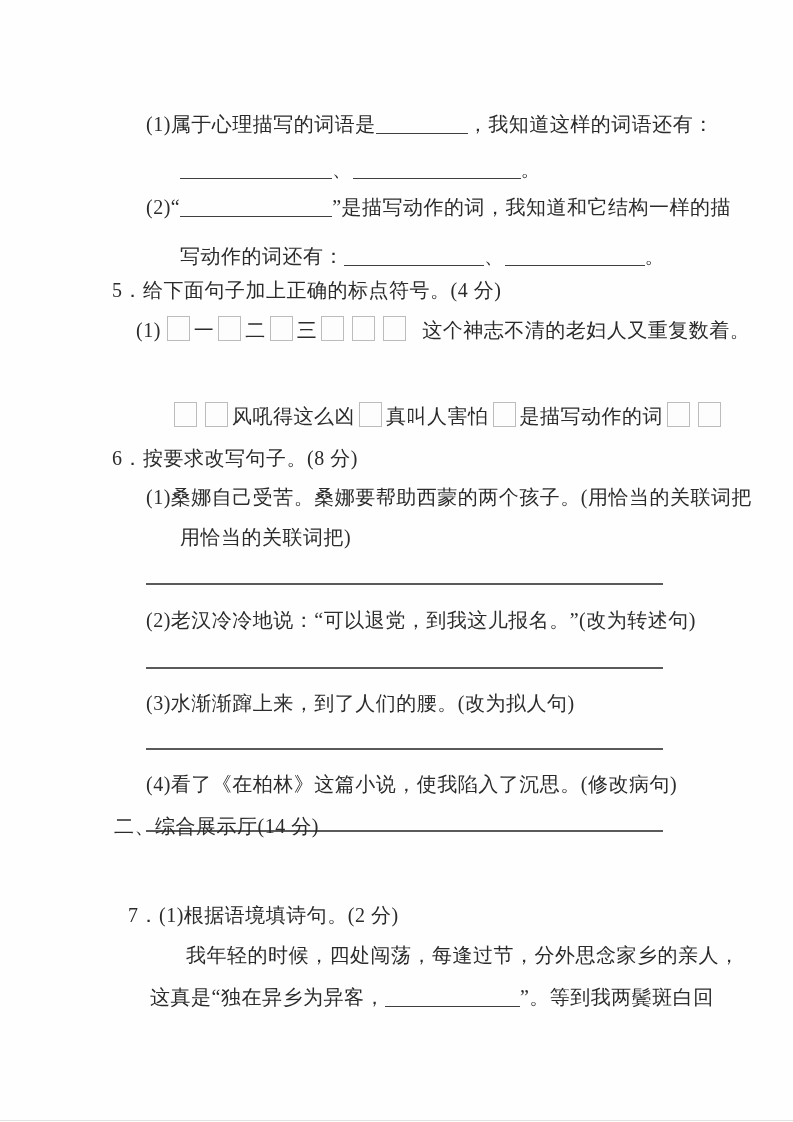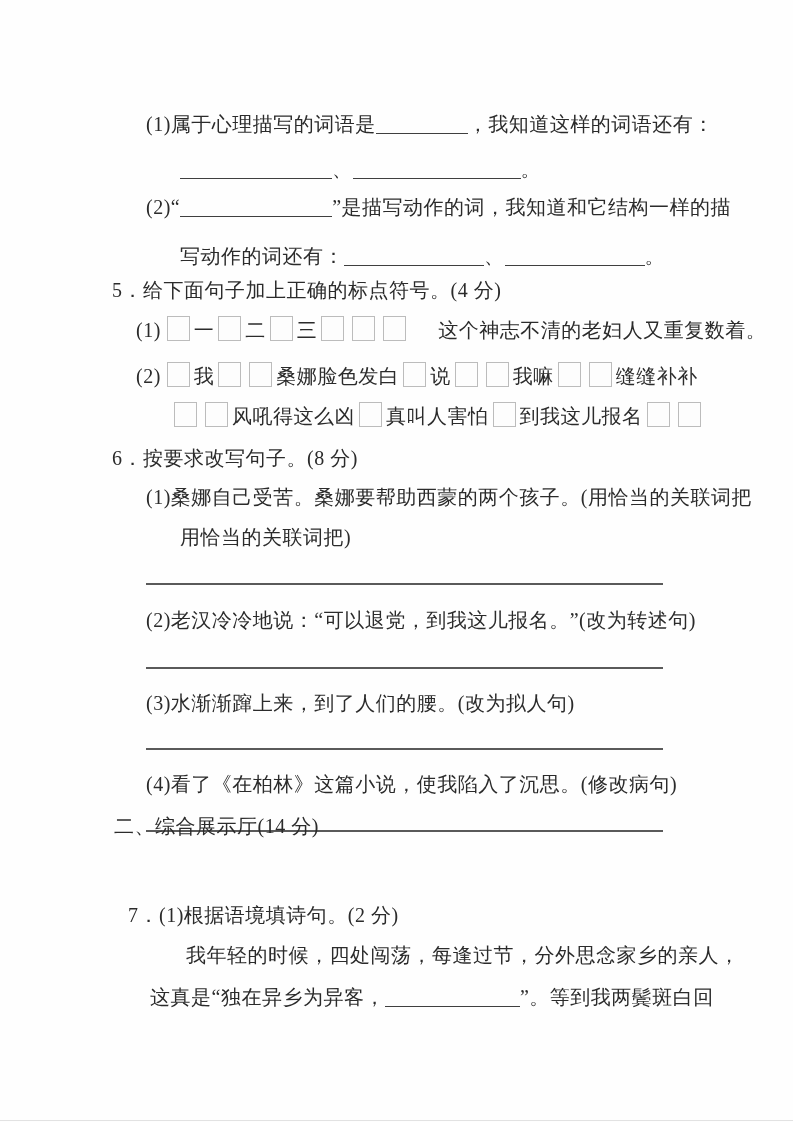--- a/index.html
+++ b/index.html
@@ -26,21 +26,21 @@
   }
   .w92{width:92px}.w140{width:140px}.w152{width:152px}.w168{width:168px}.w135{width:135px}
   .pbox{
     display:inline-block;
     width:21px;height:23px;
     border:1px solid #bcbcbc;
     background:#fdfdfd;
     vertical-align:-4px;
     margin:0 4px;
   }
-  .gap{margin-left:28px;}
+  .gap{margin-left:12px;}
   .num{margin-right:2px;}
   .ansline{
     position:absolute;
     left:146px;width:517px;height:0;
     border-top:2px solid #5a5a5a;
   }
   .scan-edge{
     position:absolute;left:0;right:0;bottom:1px;height:0;
     border-top:1px solid #e2e2e2;
   }
@@ -65,25 +65,22 @@
   </div>
 
   <div class="line" style="left:112px;top:276px">
     <span>5．给下面句子加上正确的标点符号。(4 分)</span>
   </div>
 
   <div class="line" style="left:136px;top:316px">
     <span class="num">(1)</span><span class="pbox"></span><span>一</span><span class="pbox"></span><span>二</span><span class="pbox"></span><span>三</span><span class="pbox"></span><span class="pbox"></span><span class="pbox"></span><span class="gap">这个神志不清的老妇人又重复数着。</span>
   </div>
 
-  <div class="line" style="left:136px;top:362px">
-    <span class="num">(2)</span><span class="pbox"></span><span>我</span><span class="pbox"></span><span class="pbox"></span><span>桑娜脸色发白</span><span class="pbox"></span><span>说</span><span class="pbox"></span><span class="pbox"></span><span>我嘛</span><span class="pbox"></span><span class="pbox"></span><span>缝缝补补</span>
-  </div>
   <div class="line" style="left:170px;top:402px">
-    <span class="pbox"></span><span class="pbox"></span><span>风吼得这么凶</span><span class="pbox"></span><span>真叫人害怕</span><span class="pbox"></span><span>到我这儿报名</span><span class="pbox"></span><span class="pbox"></span>
+    <span class="pbox"></span><span class="pbox"></span><span>风吼得这么凶</span><span class="pbox"></span><span>真叫人害怕</span><span class="pbox"></span><span>是描写动作的词</span><span class="pbox"></span><span class="pbox"></span>
   </div>
 
   <div class="line" style="left:112px;top:444px">
     <span>6．按要求改写句子。(8 分)</span>
   </div>
 
   <div class="line" style="left:146px;top:483px">
     <span>(1)桑娜自己受苦。桑娜要帮助西蒙的两个孩子。(用恰当的关联词把</span>
   </div>
   <div class="line" style="left:180px;top:523px">

